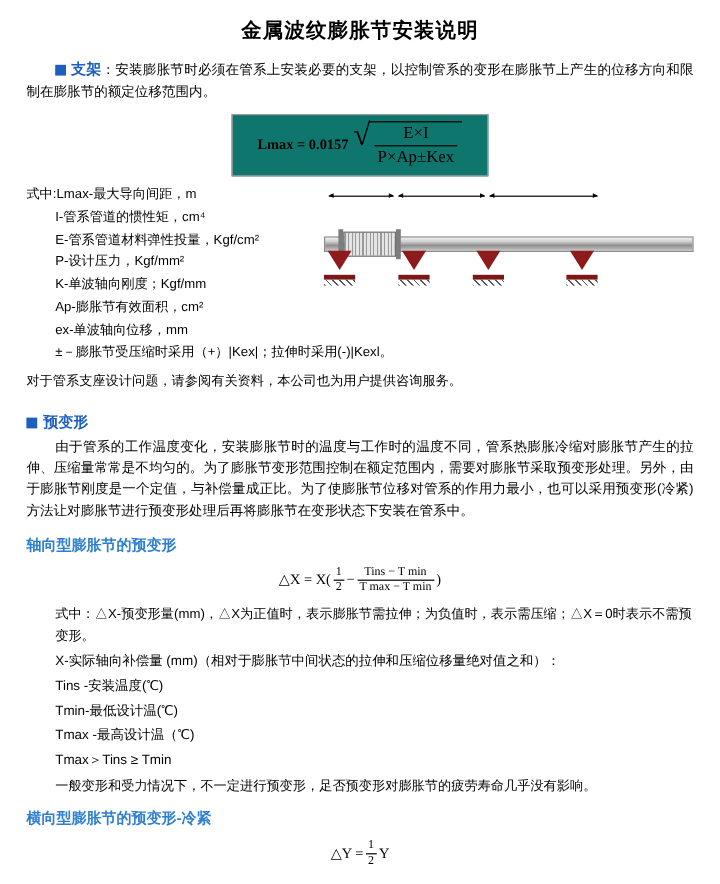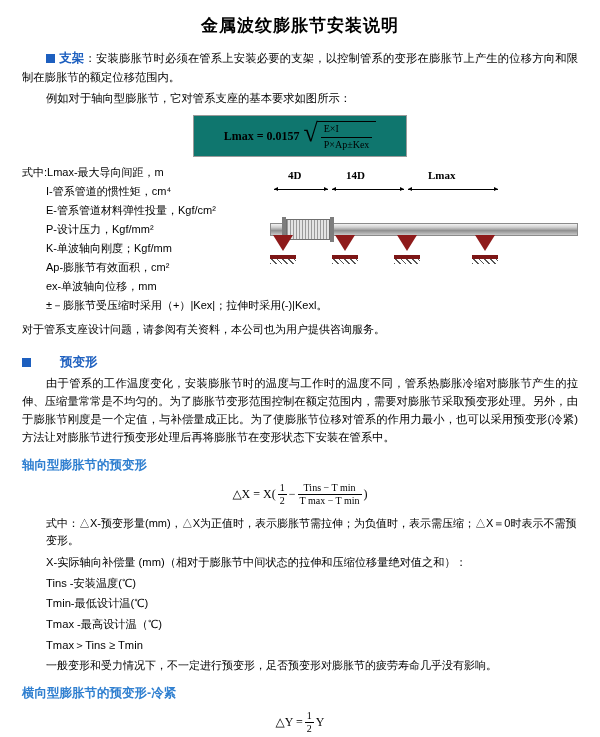--- a/index.html
+++ b/index.html
@@ -29,21 +29,20 @@
     margin: 14px 0 12px 0;
     font-family: Liberation Mono, monospace;
   }
   .sec-head {
     font-size: 12.5px;
     font-weight: bold;
     color: #1d5fbf;
     margin: 9px 0 4px 0;
     display: flex;
     align-items: center;
-    gap: 24px;
   }
   .sec-head .marker {
     display: inline-block;
     width: 9px;
     height: 9px;
     background: #1d5fbf;
     margin-right: 5px;
   }
   p.body {
     font-size: 11.3px;
@@ -102,22 +101,23 @@
     font-size: 26px;
     line-height: 0.9;
     margin-right: -1px;
   }
   .sqrt .under {
     border-top: 1px solid #000;
     padding: 1px 4px 0 4px;
   }
   .frac {
     display: inline-block;
+    text-align: center;
     vertical-align: middle;
-    font-size: 10px;
+    font-size: 14px;
     line-height: 1.25;
   }
   .frac .num {
     border-bottom: 1px solid #000;
     padding: 0 3px 1px 3px;
     display: block;
   }
   .frac .den {
     padding: 1px 3px 0 3px;
     display: block;
@@ -287,21 +287,20 @@
 <body>
 
 <div class="page">
 
   <div class="doc-title">金属波纹膨胀节安装说明</div>
 
   <p class="para-with-head">
     <span class="sq"></span><span class="headword">支架</span>：<span>安装膨胀节时必须在管系上安装必要的支架，以控制管系的变形在膨胀节上产生的位移方向和限制在膨胀节的额定位移范围内。</span>
   </p>
 
-  <p class="body indent">例如对于轴向型膨胀节，它对管系支座的基本要求如图所示：</p>
 
   <div class="formula-box">
     <span class="lhs">Lmax = 0.0157</span>
     <span class="sqrt">
       <span class="radical">√</span>
       <span class="under">
         <span class="frac">
           <span class="num">E×I</span>
           <span class="den">P×Ap±Kex</span>
         </span>
@@ -315,25 +314,20 @@
       <div class="ind">I-管系管道的惯性矩，cm⁴</div>
       <div class="ind">E-管系管道材料弹性投量，Kgf/cm²</div>
       <div class="ind">P-设计压力，Kgf/mm²</div>
       <div class="ind">K-单波轴向刚度；Kgf/mm</div>
       <div class="ind">Ap-膨胀节有效面积，cm²</div>
       <div class="ind">ex-单波轴向位移，mm</div>
       <div class="ind">±－膨胀节受压缩时采用（+）|Kex|；拉伸时采用(-)|Kexl。</div>
     </div>
 
     <div class="figure">
-      <div class="fig-labels">
-        <span style="left:18px;">4D</span>
-        <span style="left:76px;">14D</span>
-        <span style="left:158px;">Lmax</span>
-      </div>
       <div class="fig-arrows">
         <div class="arrow-seg" style="left:4px; width:54px;"></div>
         <div class="arrow-seg" style="left:62px; width:72px;"></div>
         <div class="arrow-seg" style="left:138px; width:90px;"></div>
       </div>
       <div class="pipe-wrap">
         <div class="pipe"></div>
         <div class="bellow"></div>
         <div class="flange" style="left:12px;"></div>
         <div class="flange" style="left:60px;"></div>

